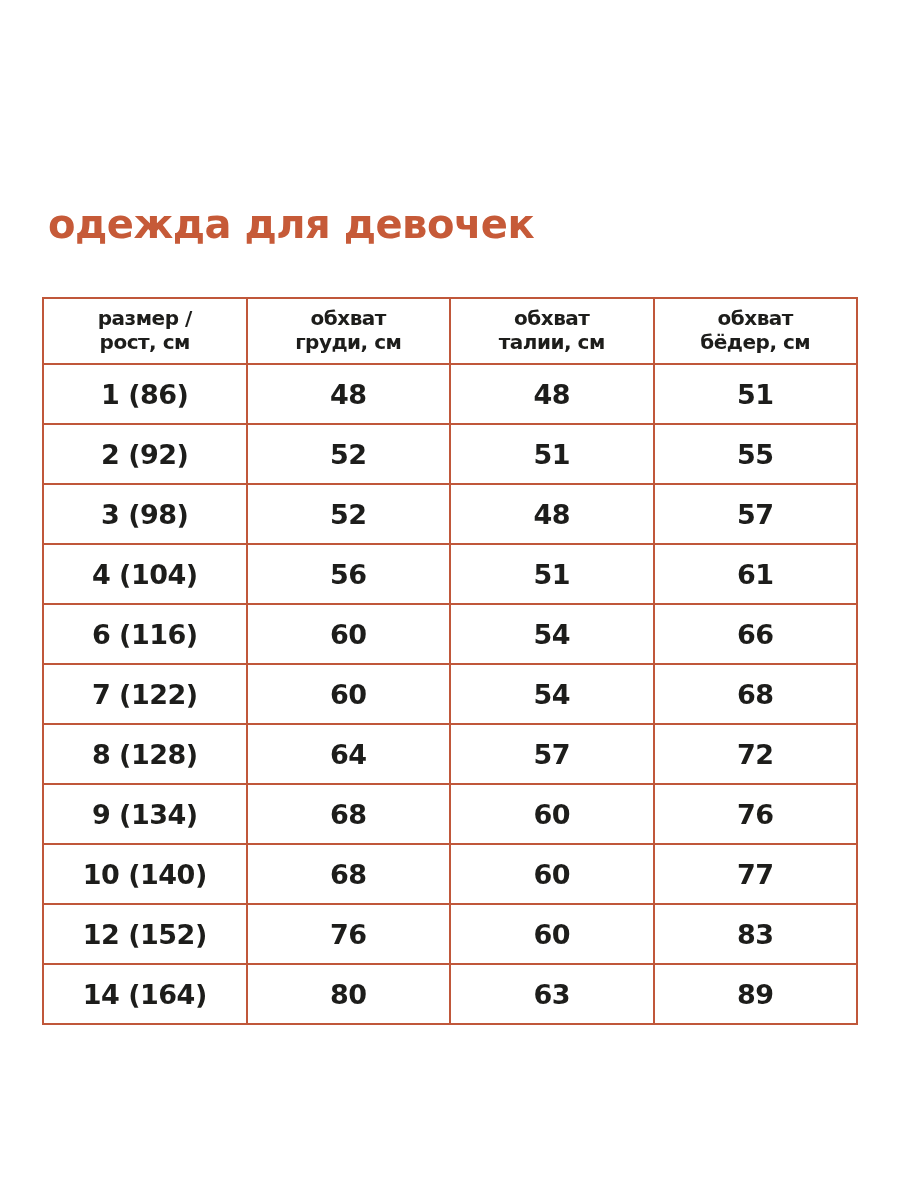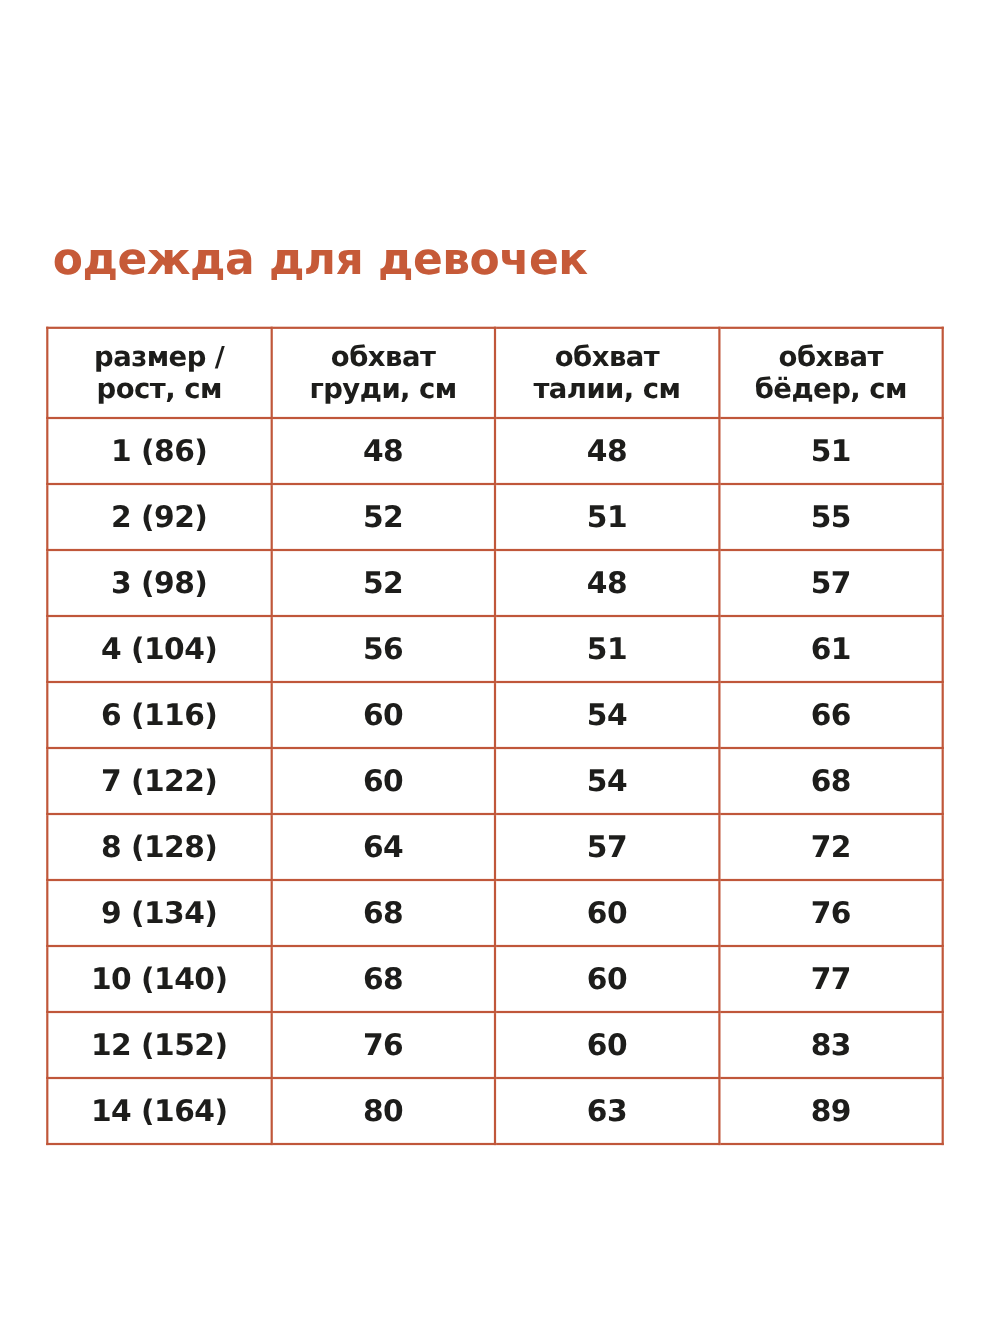--- a/index.html
+++ b/index.html
@@ -26,21 +26,21 @@
     top: 34px;
     font-size: 64px;
     font-weight: bold;
     letter-spacing: -1px;
     color: var(--accent);
     line-height: 1.2;
   }
   .page-title {
     position: absolute;
     left: 48px;
-    top: 212px;
+    top: 200px;
     font-size: 40px;
     font-weight: bold;
     letter-spacing: -0.5px;
     color: var(--accent);
     line-height: 1.2;
   }
   table.size-table {
     position: absolute;
     left: 42px;
     top: 297px;
@@ -50,22 +50,22 @@
     color: var(--text);
   }
   table.size-table th,
   table.size-table td {
     border: 2px solid var(--border);
     text-align: center;
     vertical-align: middle;
     font-weight: bold;
   }
   table.size-table th {
-    height: 82px;
-    font-size: 25px;
+    height: 66px;
+    font-size: 20px;
     line-height: 1.18;
     white-space: pre-line;
     letter-spacing: -0.5px;
   }
   table.size-table td {
     height: 60px;
     font-size: 27px;
     letter-spacing: -0.5px;
   }
 </style>

